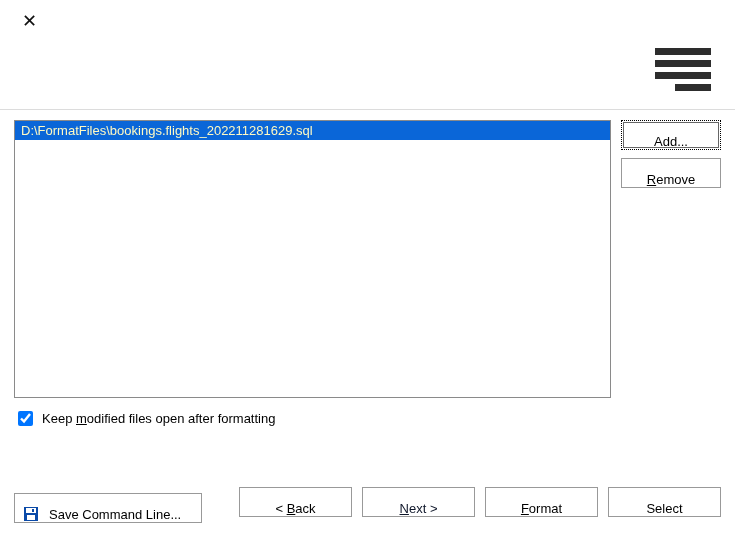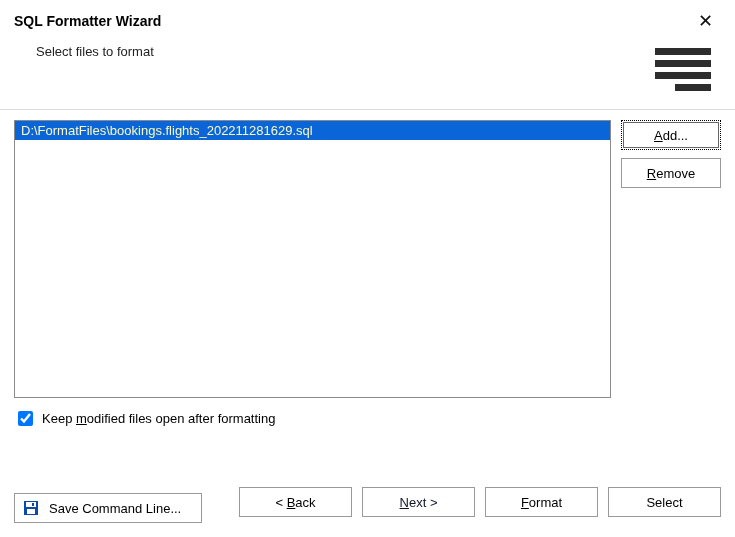--- a/index.html
+++ b/index.html
@@ -99,21 +99,21 @@
     width: 100px;
   }
   .btn {
     height: 30px;
     border: 1px solid #999;
     background: #fff;
     font-family: inherit;
     font-size: 13px;
     cursor: pointer;
     display: inline-flex;
-    align-items: center;
+    align-items: flex-end;
     justify-content: center;
     padding: 0 10px;
   }
   .btn.focus {
     border: 1px dotted #000;
     outline: 1px solid #666;
     outline-offset: -3px;
   }
   .btn:disabled {
     color: #0f172a;
@@ -140,27 +140,25 @@
   .footer .btn.wide { width: 188px; justify-content:flex-start; gap:10px; padding-left:8px;margin-top:12px;}
   .save-icon {
     width:16px; height:16px;
     display:inline-block;
   }
 </style>
 </head>
 <body>
 
 <div class="titlebar">
-  <div class="title">SQL Formatter Wizard</div>
   <div class="close-x">✕</div>
 </div>
 
 <div class="header">
   <div class="left">
-    <div class="page-subtitle">Select files to format</div>
   </div>
   <div class="hamburger">
     <span></span>
       <span></span>
       <span></span>
       <span></span>
   </div>
 </div>
 
 <div class="divider"></div>

